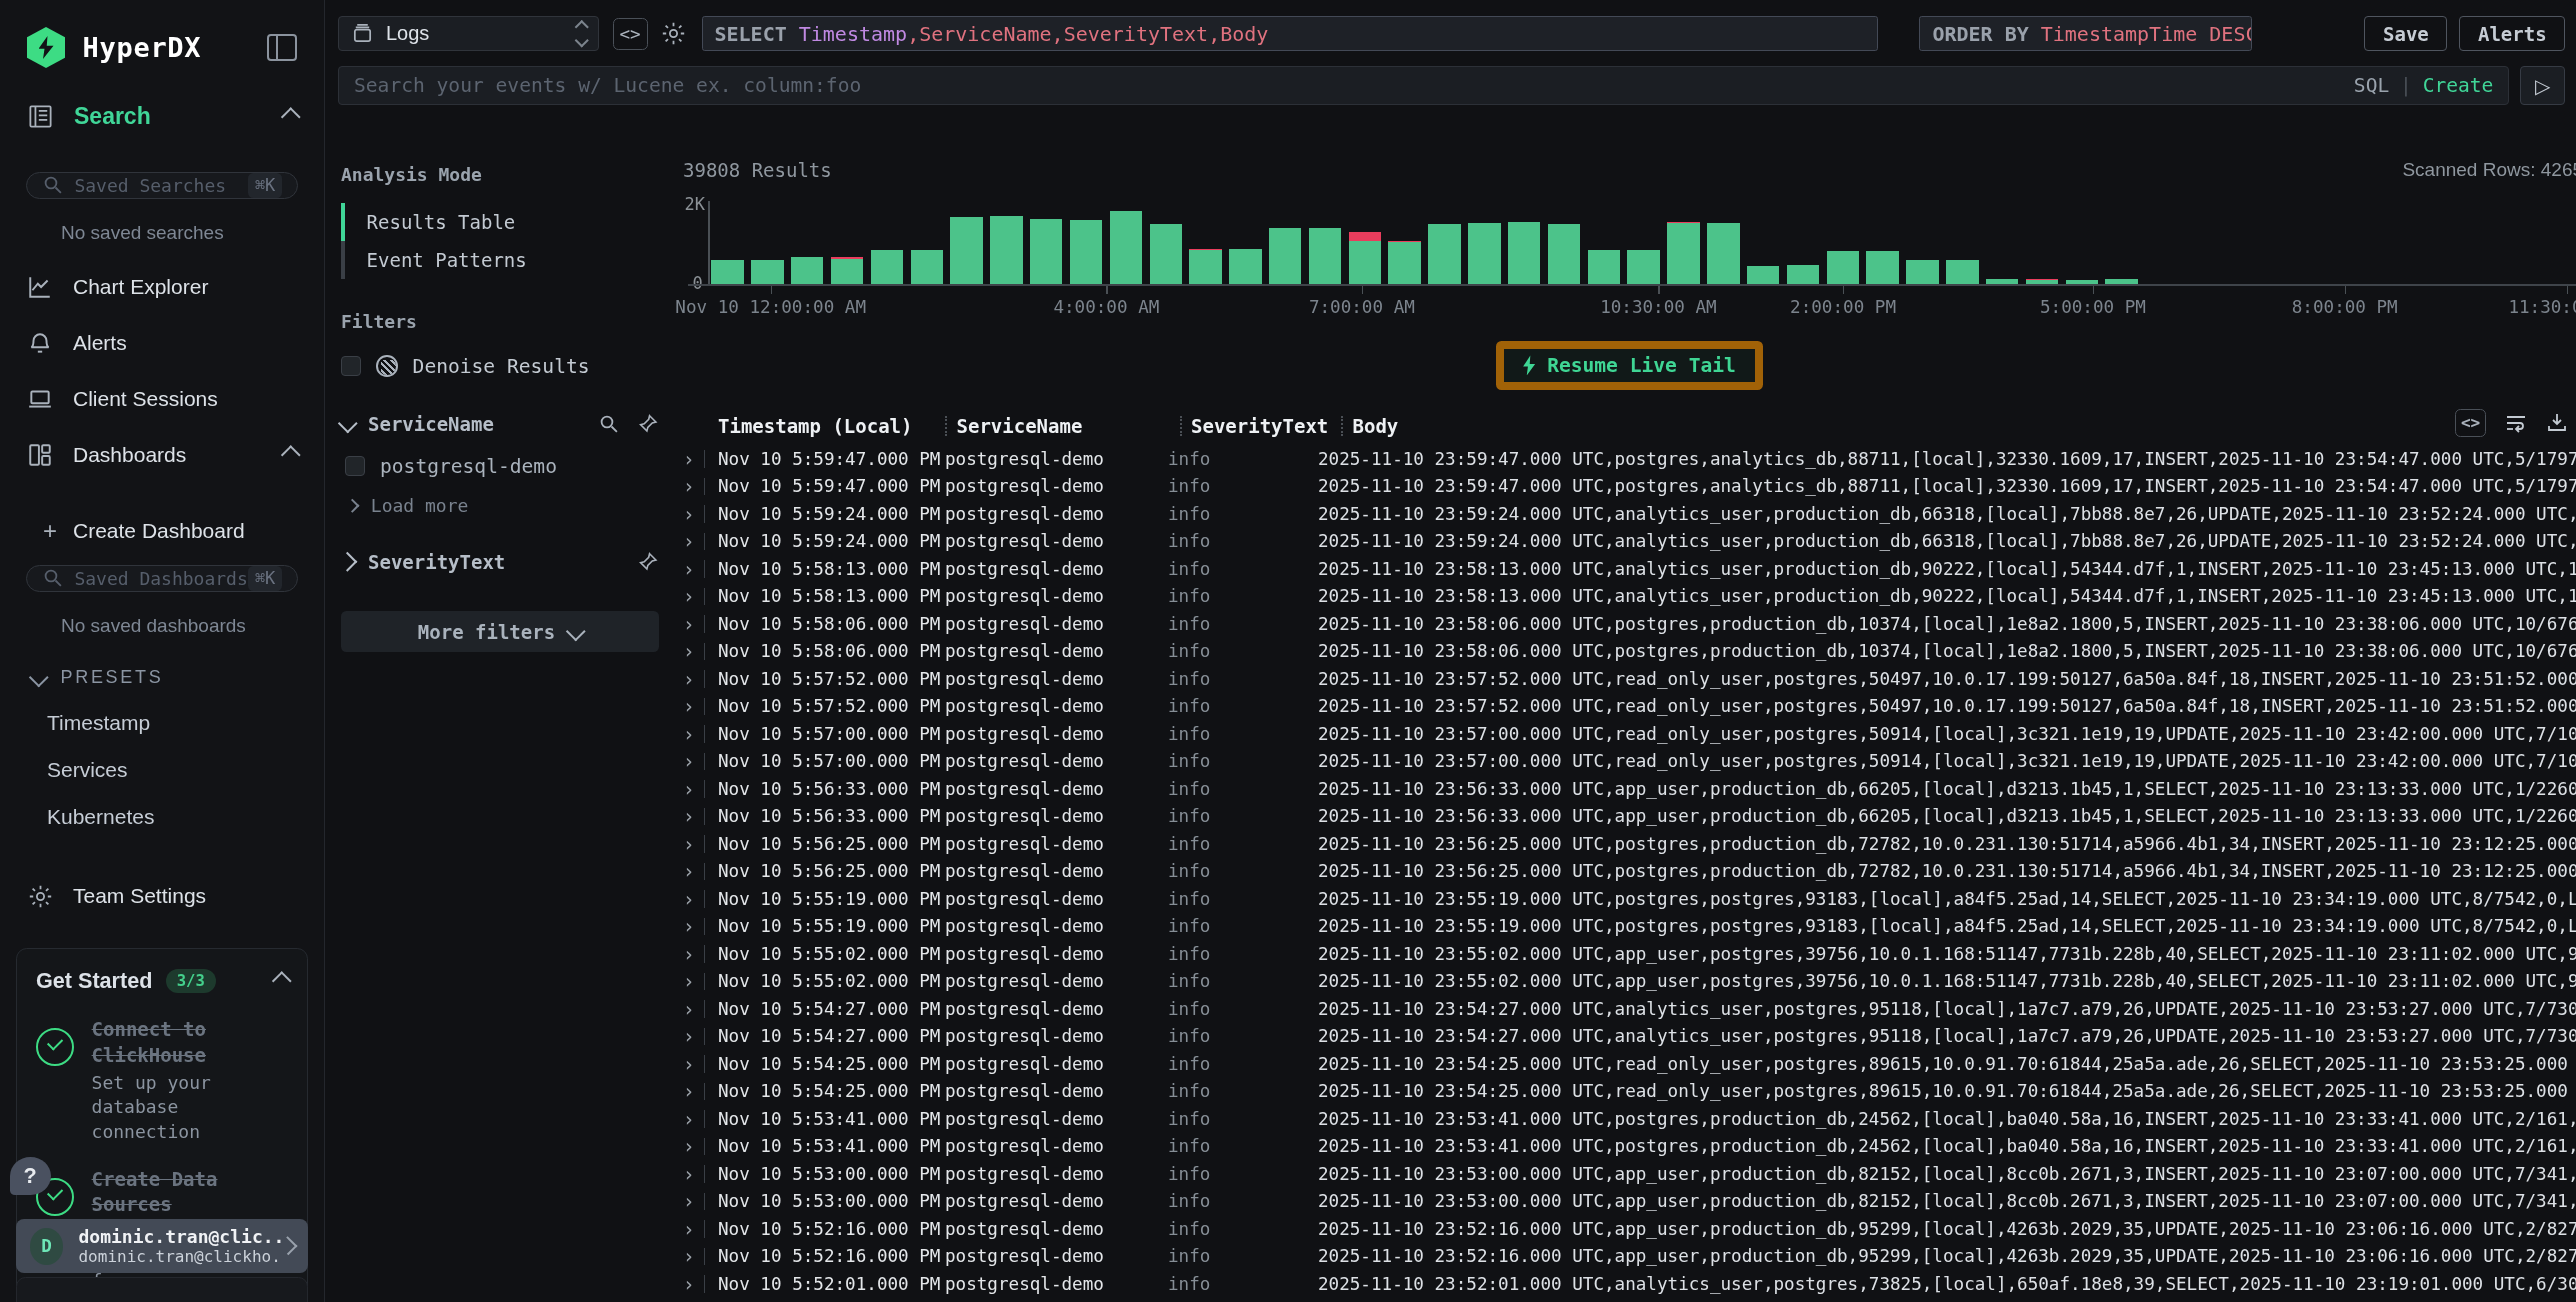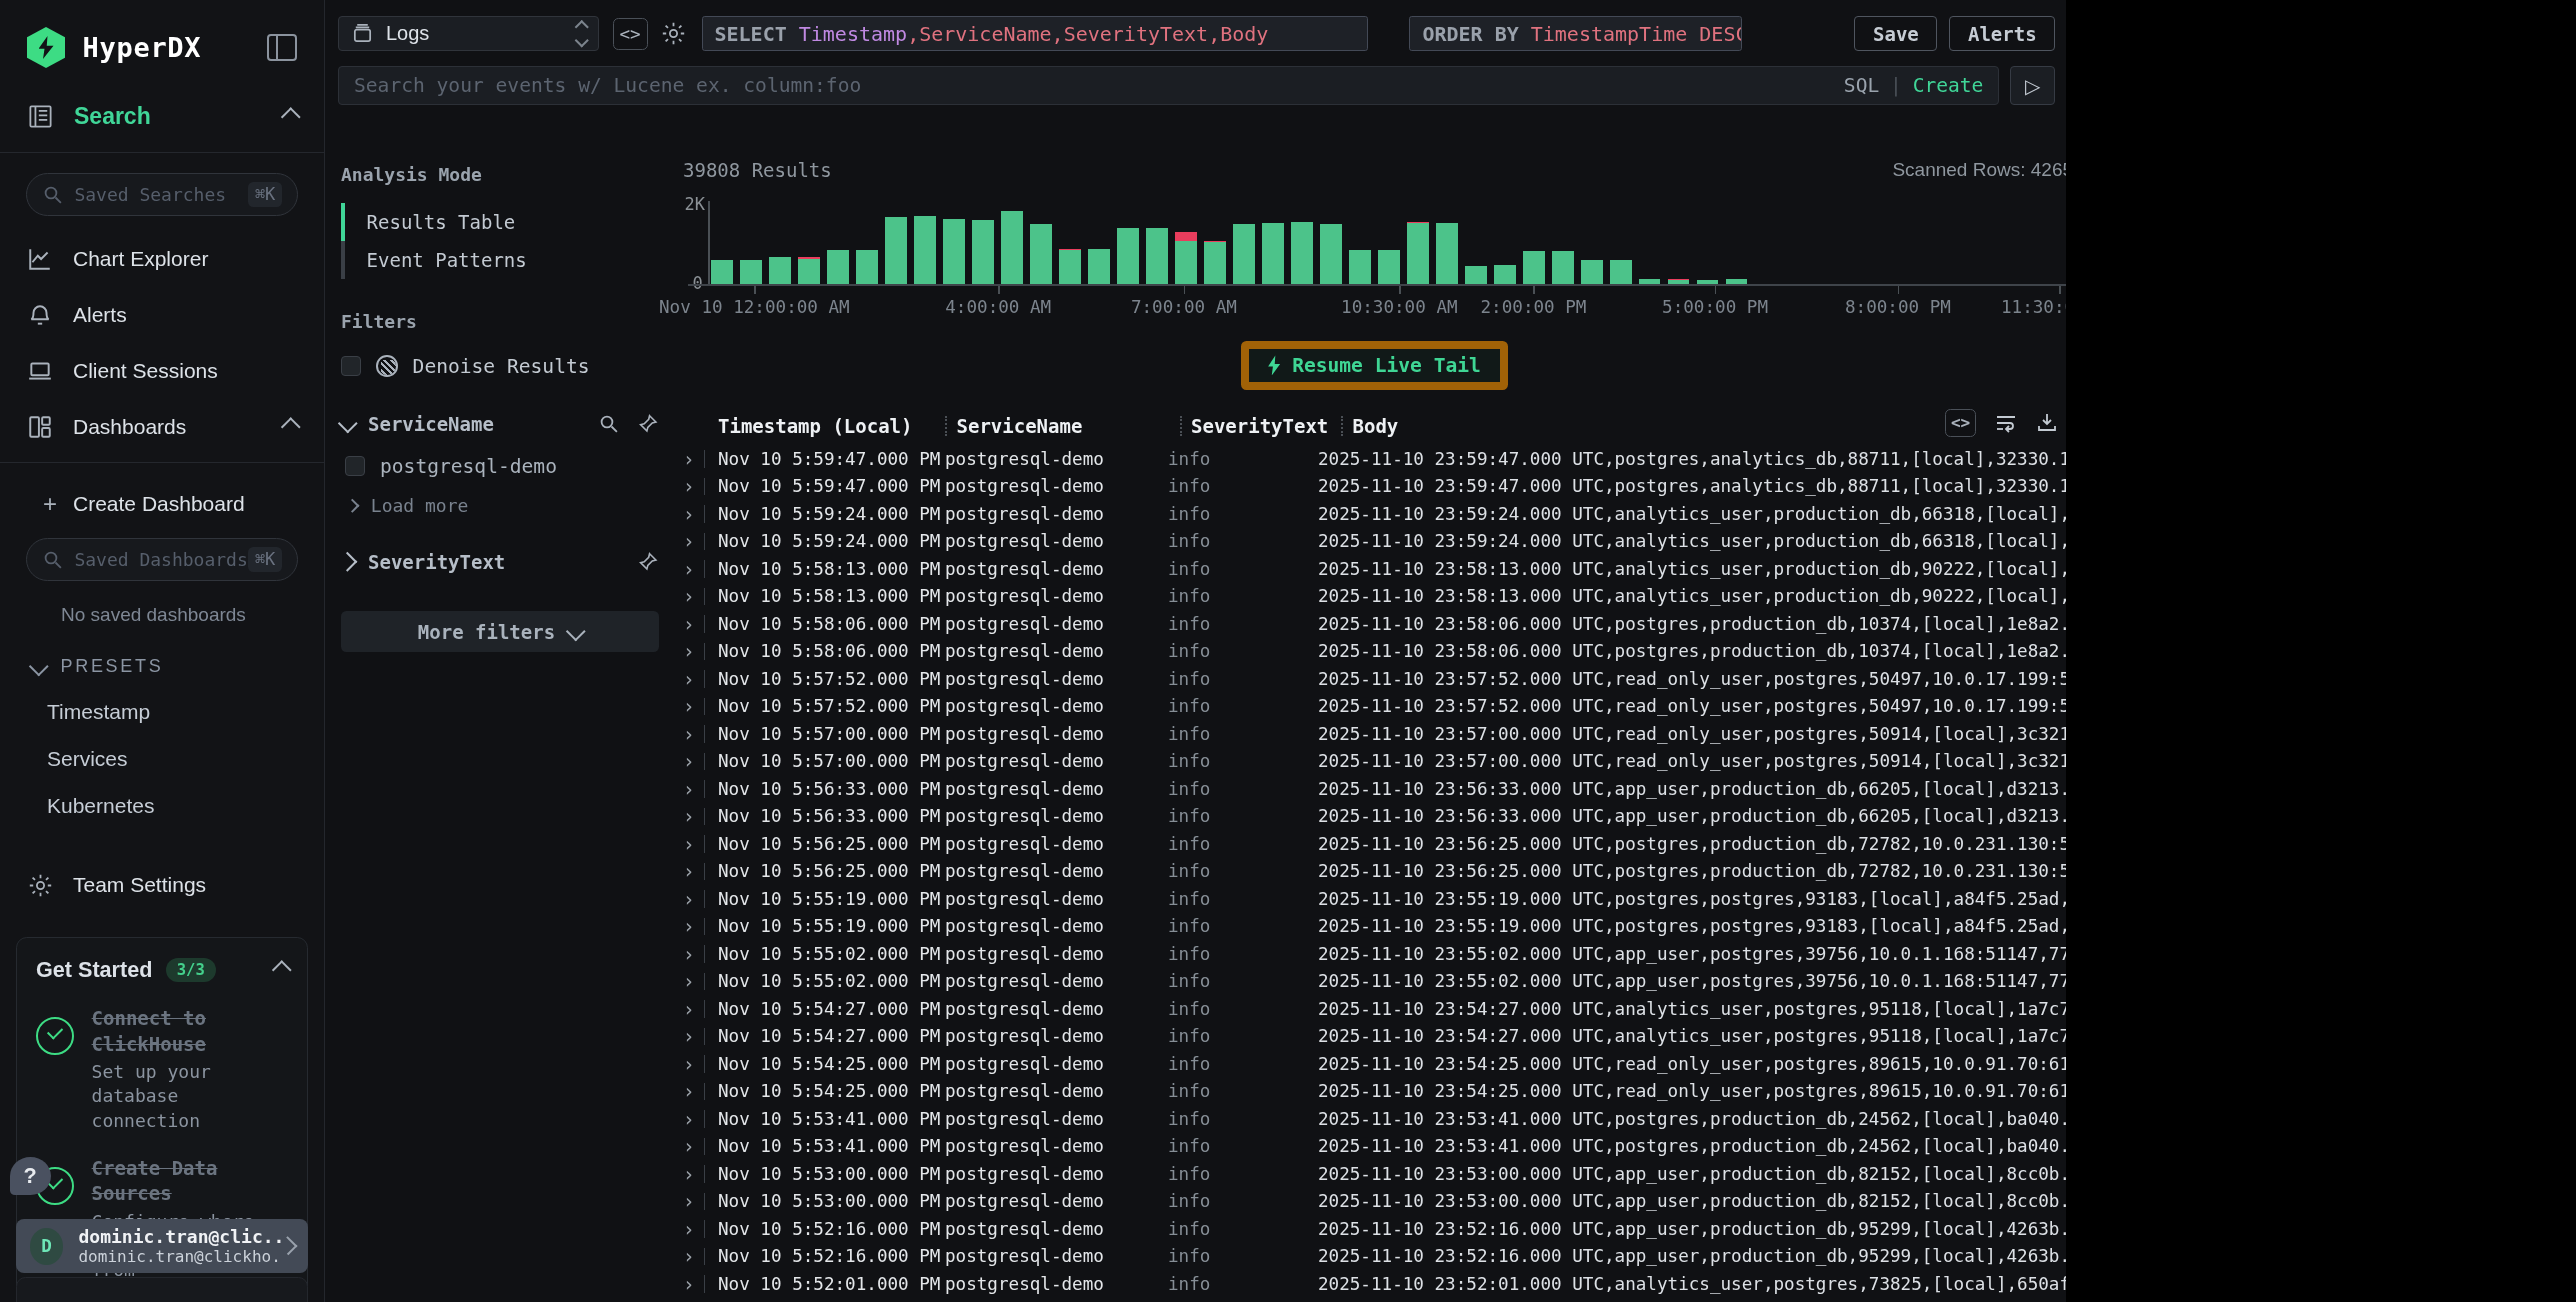--- a/index.html
+++ b/index.html
@@ -3,21 +3,21 @@
 <meta charset="utf-8">
 <style>
   :root{
     --bg:#101114; --bg2:#15171b; --panel:#141619; --border:#24272d; --border2:#363b44;
     --input:#1b1e24; --text:#e3e6ea; --dim:#8b939e; --dim2:#626b77; --dim3:#7c848d;
     --green:#40d698; --greenbar:#4cc38a; --red:#e93d5d; --purple:#c089e2; --salmon:#e0727f;
     --mono:"DejaVu Sans Mono",monospace; --sans:"Liberation Sans","DejaVu Sans",sans-serif;
   }
   *{margin:0;padding:0;box-sizing:border-box;}
   body{background:#000;}
-  .app{width:2066px;height:1303px;overflow:hidden;position:relative;background:var(--bg);font-family:var(--sans);color:var(--text);text-decoration:underline;}
+  .app{width:2576px;height:1303px;overflow:hidden;position:relative;background:var(--bg);font-family:var(--sans);color:var(--text);text-decoration:underline;}
 
   
   .sidebar{position:absolute;left:0;top:0;width:325px;height:1303px;background:#121316;border-right:1.4px solid var(--border);display:flex;flex-direction:column;}
   .logo-row{display:flex;align-items:center;padding:27px 27px 0 27px;}
   .logo-hex{width:38px;height:41px;background:#3ddc84;clip-path:polygon(50% 0,100% 25%,100% 75%,50% 100%,0 75%,0 25%);display:flex;align-items:center;justify-content:center;}
   .logo-bolt{width:15px;height:23px;background:#121316;clip-path:polygon(60% 0,0 55%,40% 55%,30% 100%,100% 42%,55% 42%);}
   .logo-text{font-family:var(--mono);font-weight:bold;font-size:27px;color:#fff;margin-left:17.6px;letter-spacing:0.7px;}
   .panel-toggle{margin-left:auto;width:30px;height:27px;border:2px solid #8b939e;border-radius:4px;position:relative;}
   .panel-toggle::after{content:"";position:absolute;left:6.8px;top:0;bottom:0;width:2px;background:#8b939e;}
   .nav-sec{display:flex;align-items:center;padding:0 27px;margin-top:35px;}
@@ -180,20 +180,21 @@
     <div class="side-divider"></div>
 
     <div class="pill-input">
       <svg width="21.6" height="21.6" viewBox="0 0 24 24" fill="none" stroke="#565e6b" stroke-width="2">
           <circle cx="10" cy="10" r="6"></circle>
           <line x1="15" y1="15" x2="21" y2="21"></line>
         </svg>
       <span class="ph">Saved Searches</span>
       <span class="kbd">⌘K</span>
     </div>
+    <div class="side-note">No saved searches</div>
 
     <div class="nav-item">
       <svg width="26" height="26" viewBox="0 0 24 24" fill="none" stroke="#aab2bc" stroke-width="1.8">
           <polyline points="3,3 3,21 21,21"></polyline>
           <polyline points="5,15 10,9 13,12 19,6"></polyline>
         </svg>
       <span class="lbl">Chart Explorer</span>
     </div>
     <div class="nav-item">
       <svg width="26" height="26" viewBox="0 0 24 24" fill="none" stroke="#aab2bc" stroke-width="1.8">

